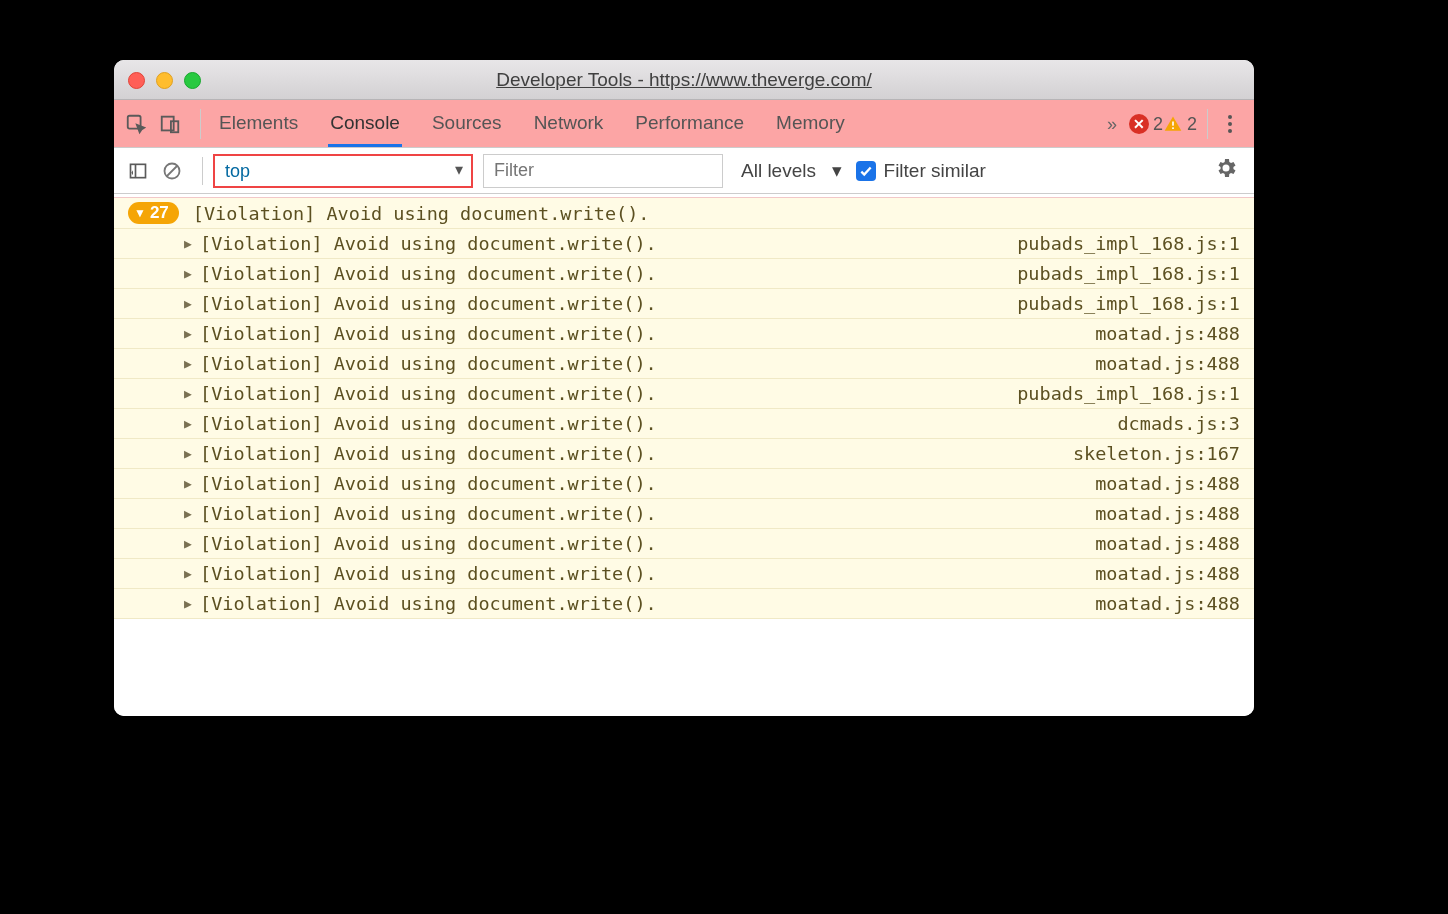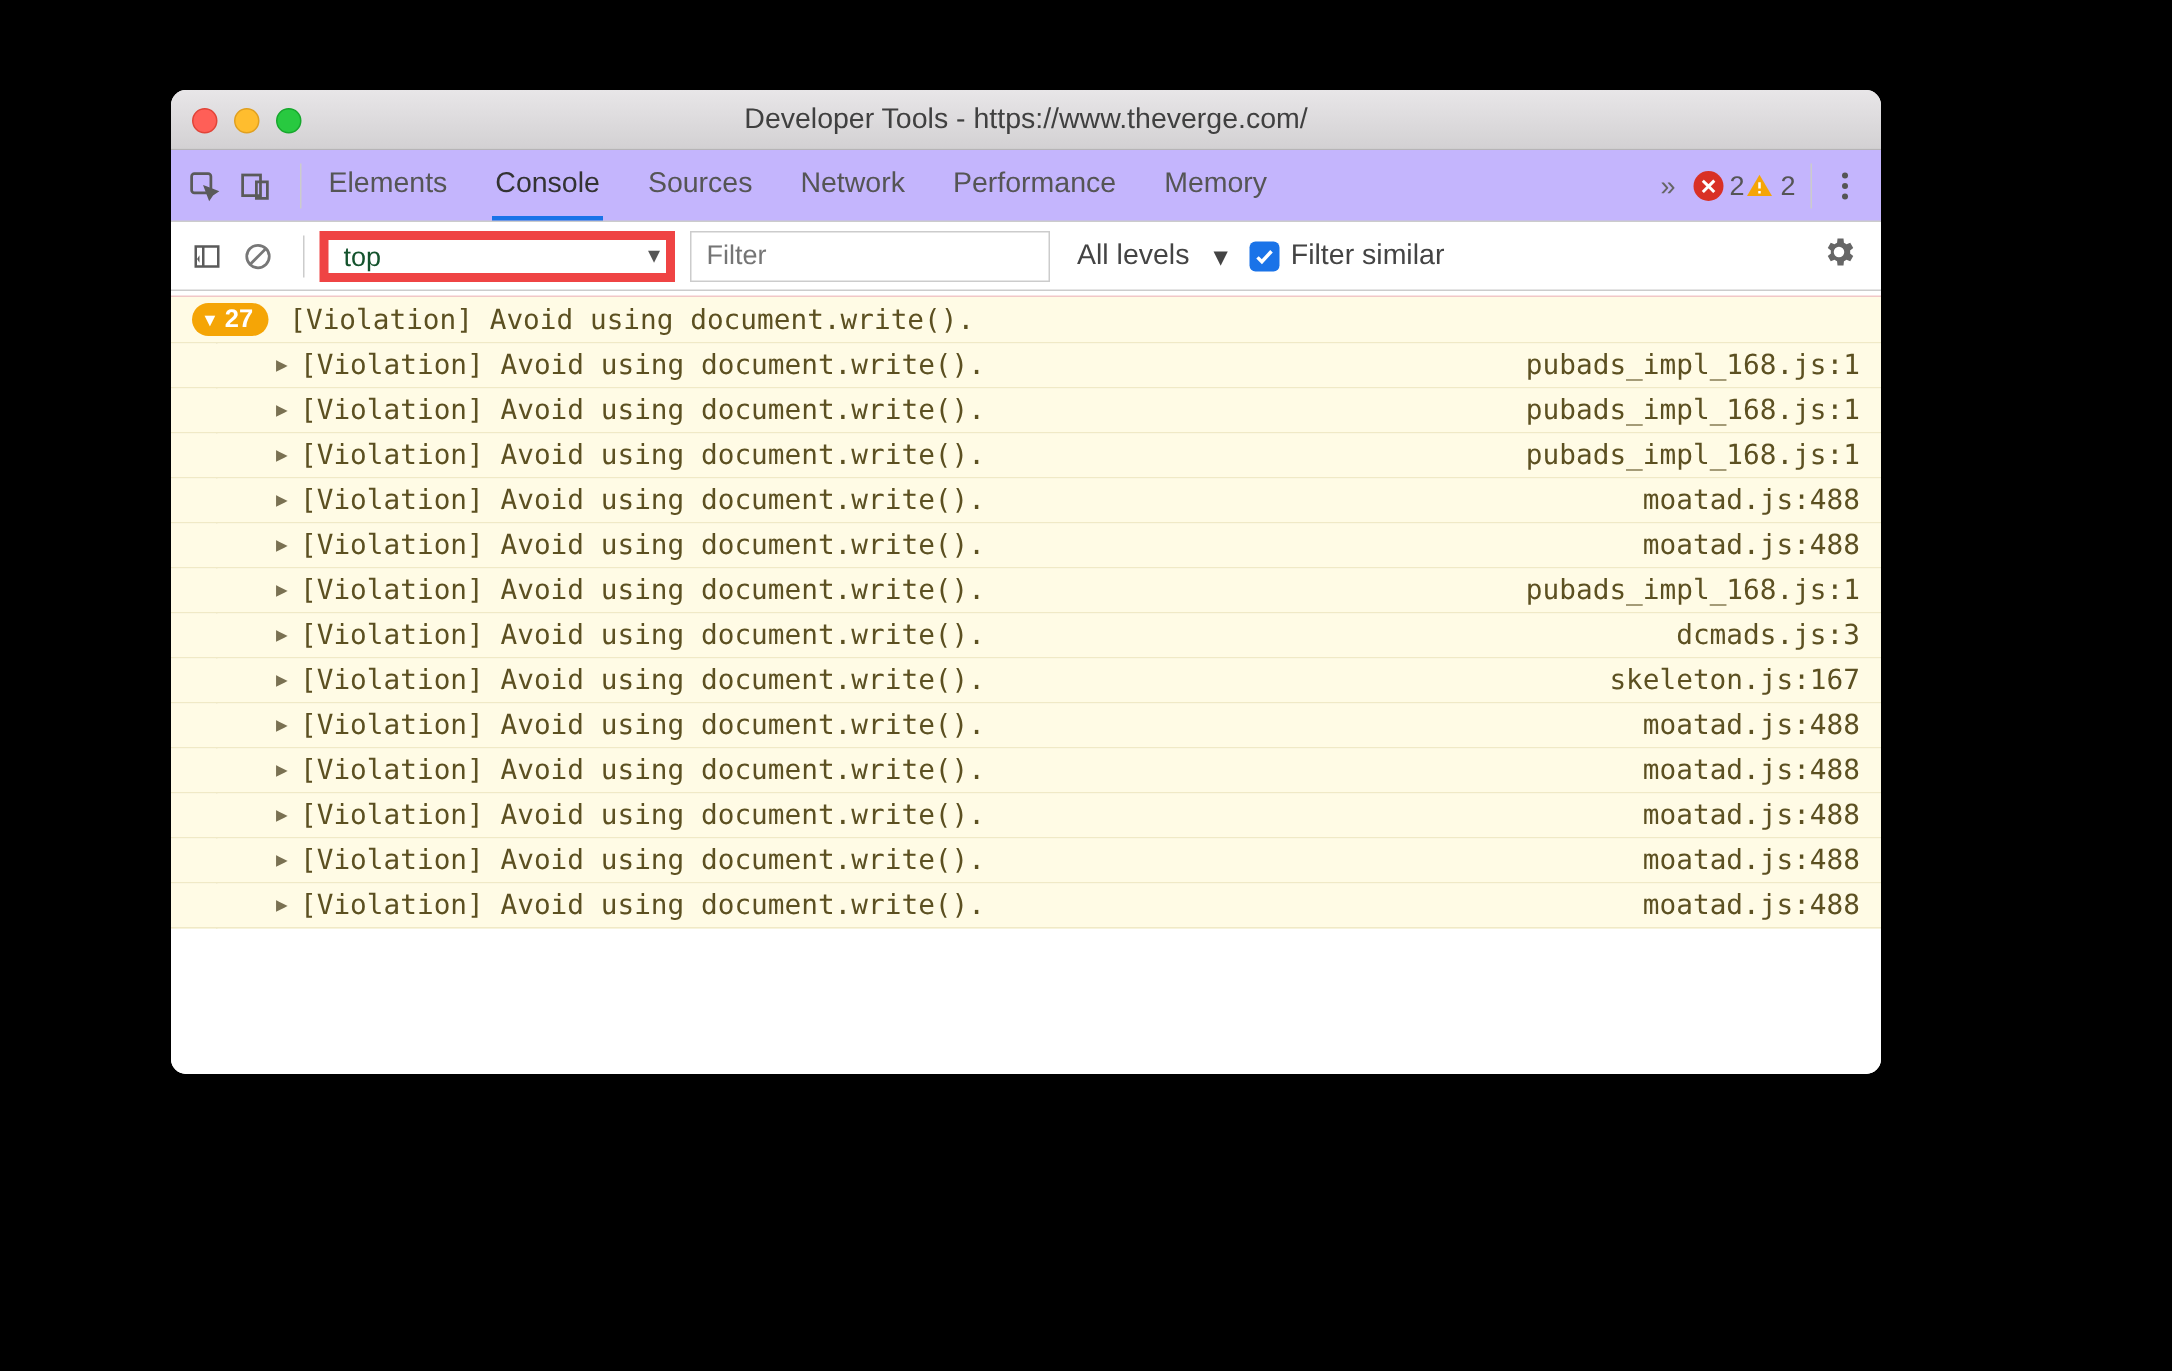--- a/index.html
+++ b/index.html
@@ -45,29 +45,30 @@
   }
   .tl-close { background: #ff5f57; border:1px solid #e14438; }
   .tl-min   { background: #ffbd2e; border:1px solid #e0a020; }
   .tl-max   { background: #28c940; border:1px solid #17a82d; }
   .title {
     flex: 1;
     text-align: center;
     font-size: 19px;
     color: #404040;
     font-weight: 400;
+    text-decoration: underline;
   }
   
   .tabbar {
     height: 48px;
     border-bottom: 1px solid #ccc;
     display: flex;
     align-items: center;
     padding: 1px 8px 0 8px;
-    background: #c4b5fd;
+    background: #fca5a5;
     font-size: 19px;
     color: #555;
   }
   .icon-btn {
     width: 28px; height: 28px;
     display:flex; align-items:center; justify-content:center;
     color:#5a5a5a;
     margin-right: 6px;
   }
   .tabbar .sep { width:1px; height:30px; background:#ccc; margin:0 10px; }
@@ -97,27 +98,27 @@
     border-bottom: 1px solid #ccc;
     display:flex; align-items:center;
     padding: 0 10px;
     background:#fff;
     font-size: 19px;
     color:#444;
   }
   .toolbar .sep { width:1px; height:28px; background:#ccc; margin:0 10px; }
   .toolbar select.ctx {
     -webkit-appearance:none;appearance:none;
-    border:6px solid #ef4444;
+    border:2px solid #ef4444;
     background:#fff;
     height: 34px;
     padding: 0 36px 0 10px;
     font-size:18px;
-    color:#14532d;
-    width: 237px;
+    color:#0369a1;
+    width: 260px;
     position:relative;
   }
   .selwrap{position:relative;}
   .selwrap::after{
     content:"▾"; position:absolute; right:10px; top:6px; color:#555; pointer-events:none;
     font-size:16px;
   }
   .filter {
     border:1px solid #ccc; height:34px; width: 240px;
     padding:6px 10px; font-size:18px; color:#333; margin-left:10px;

